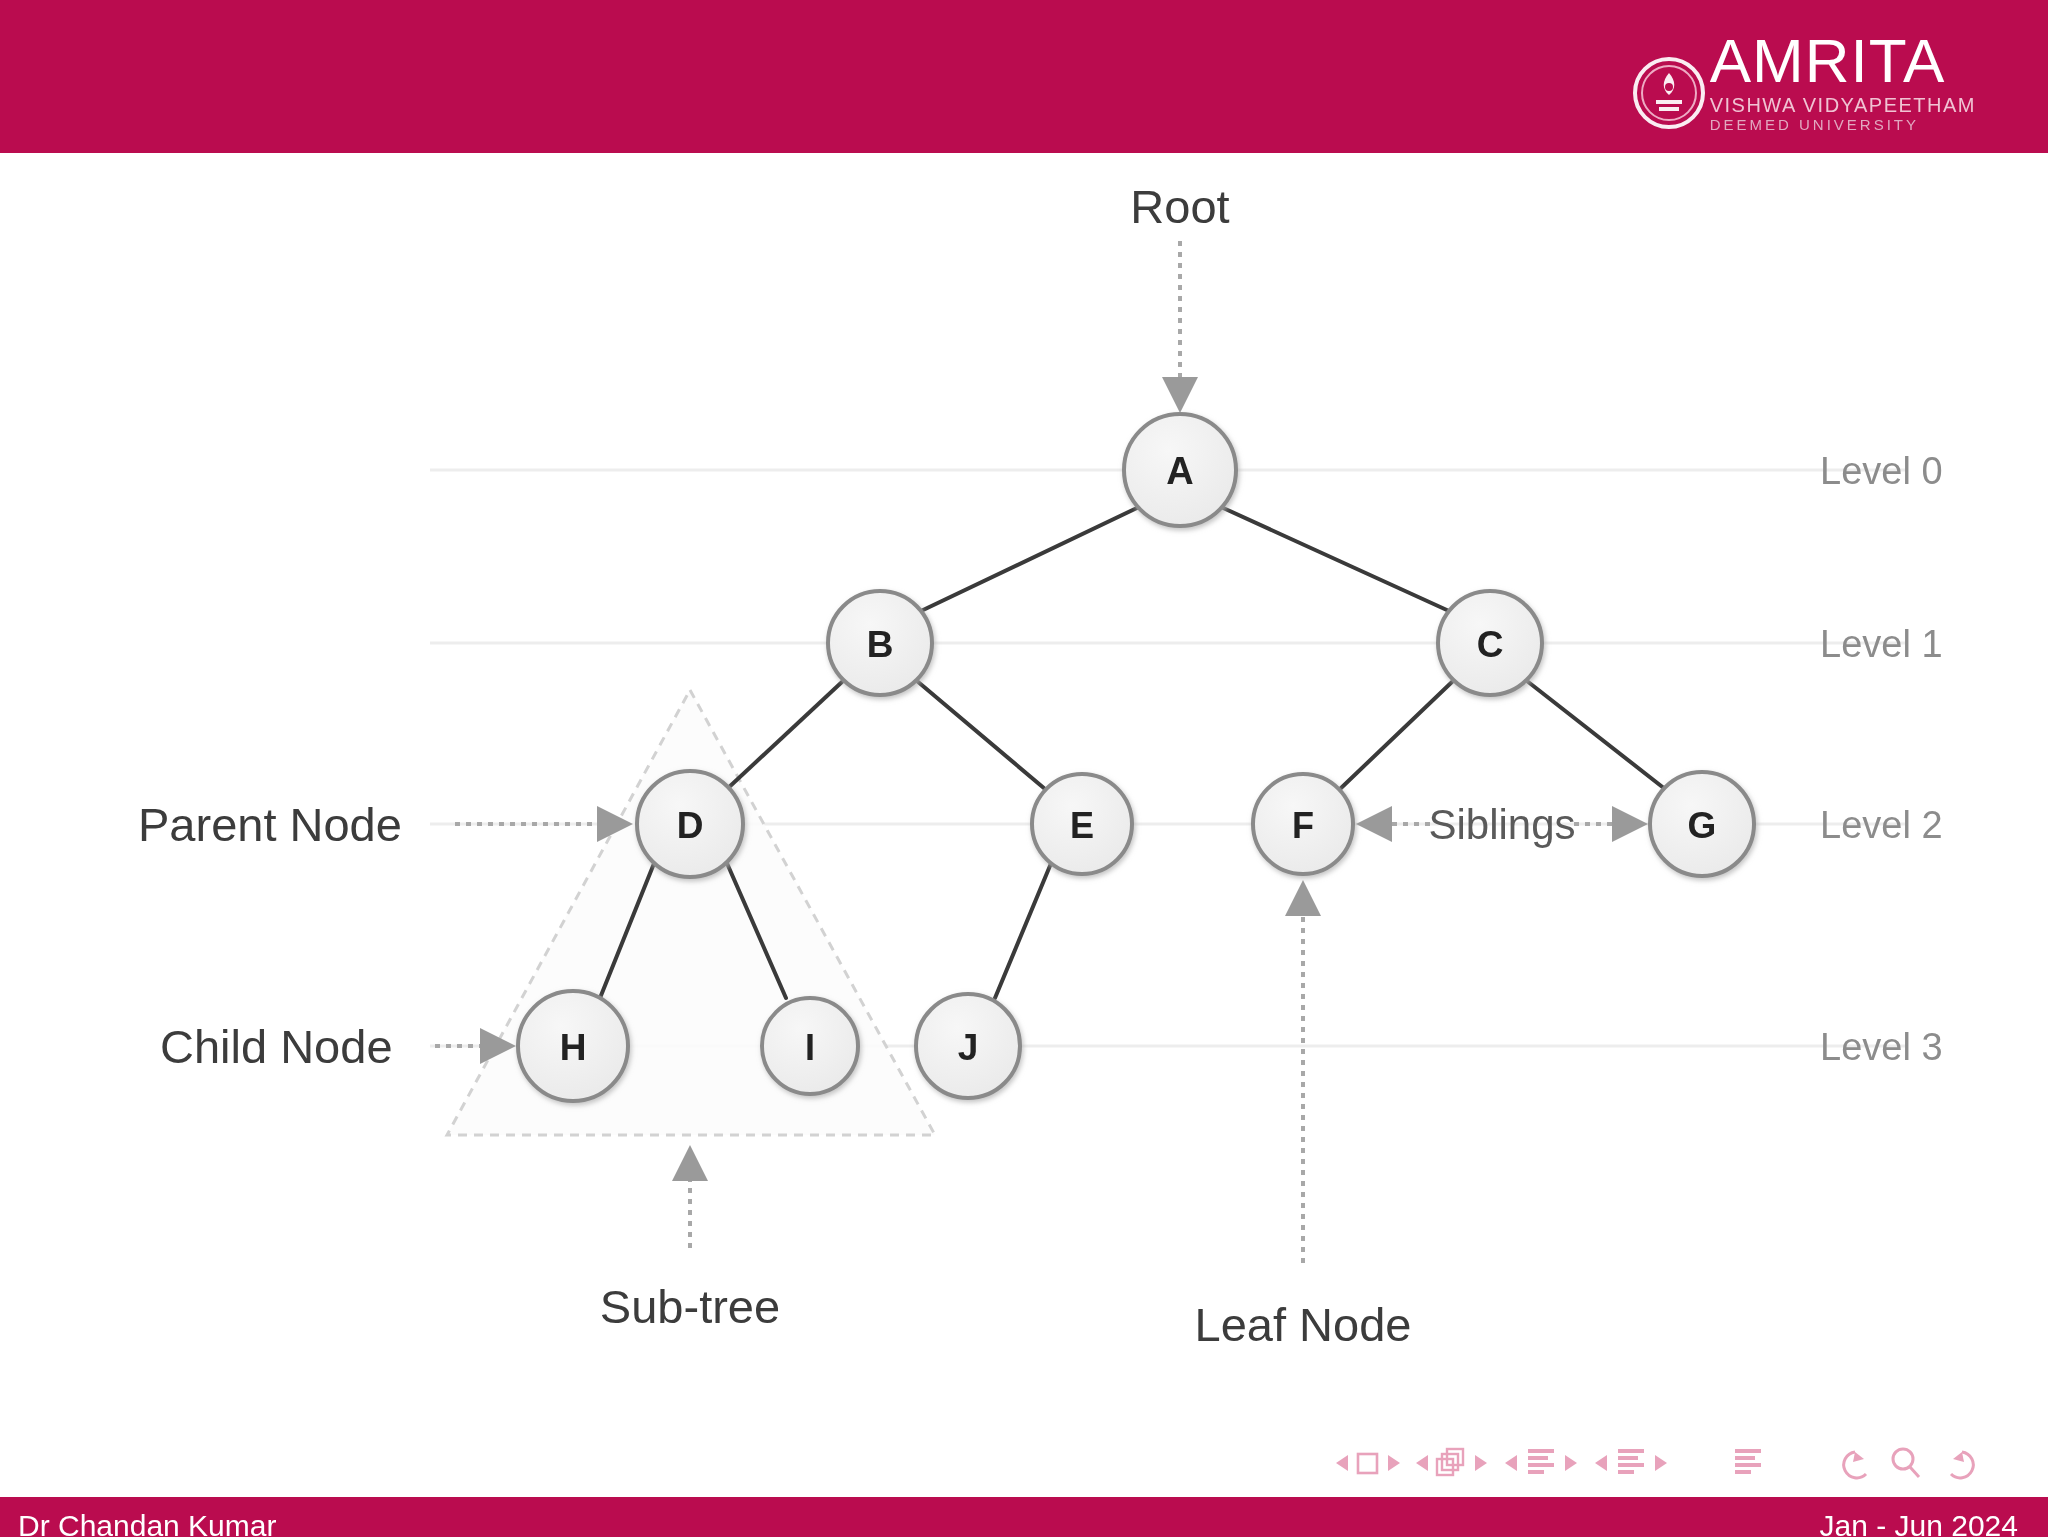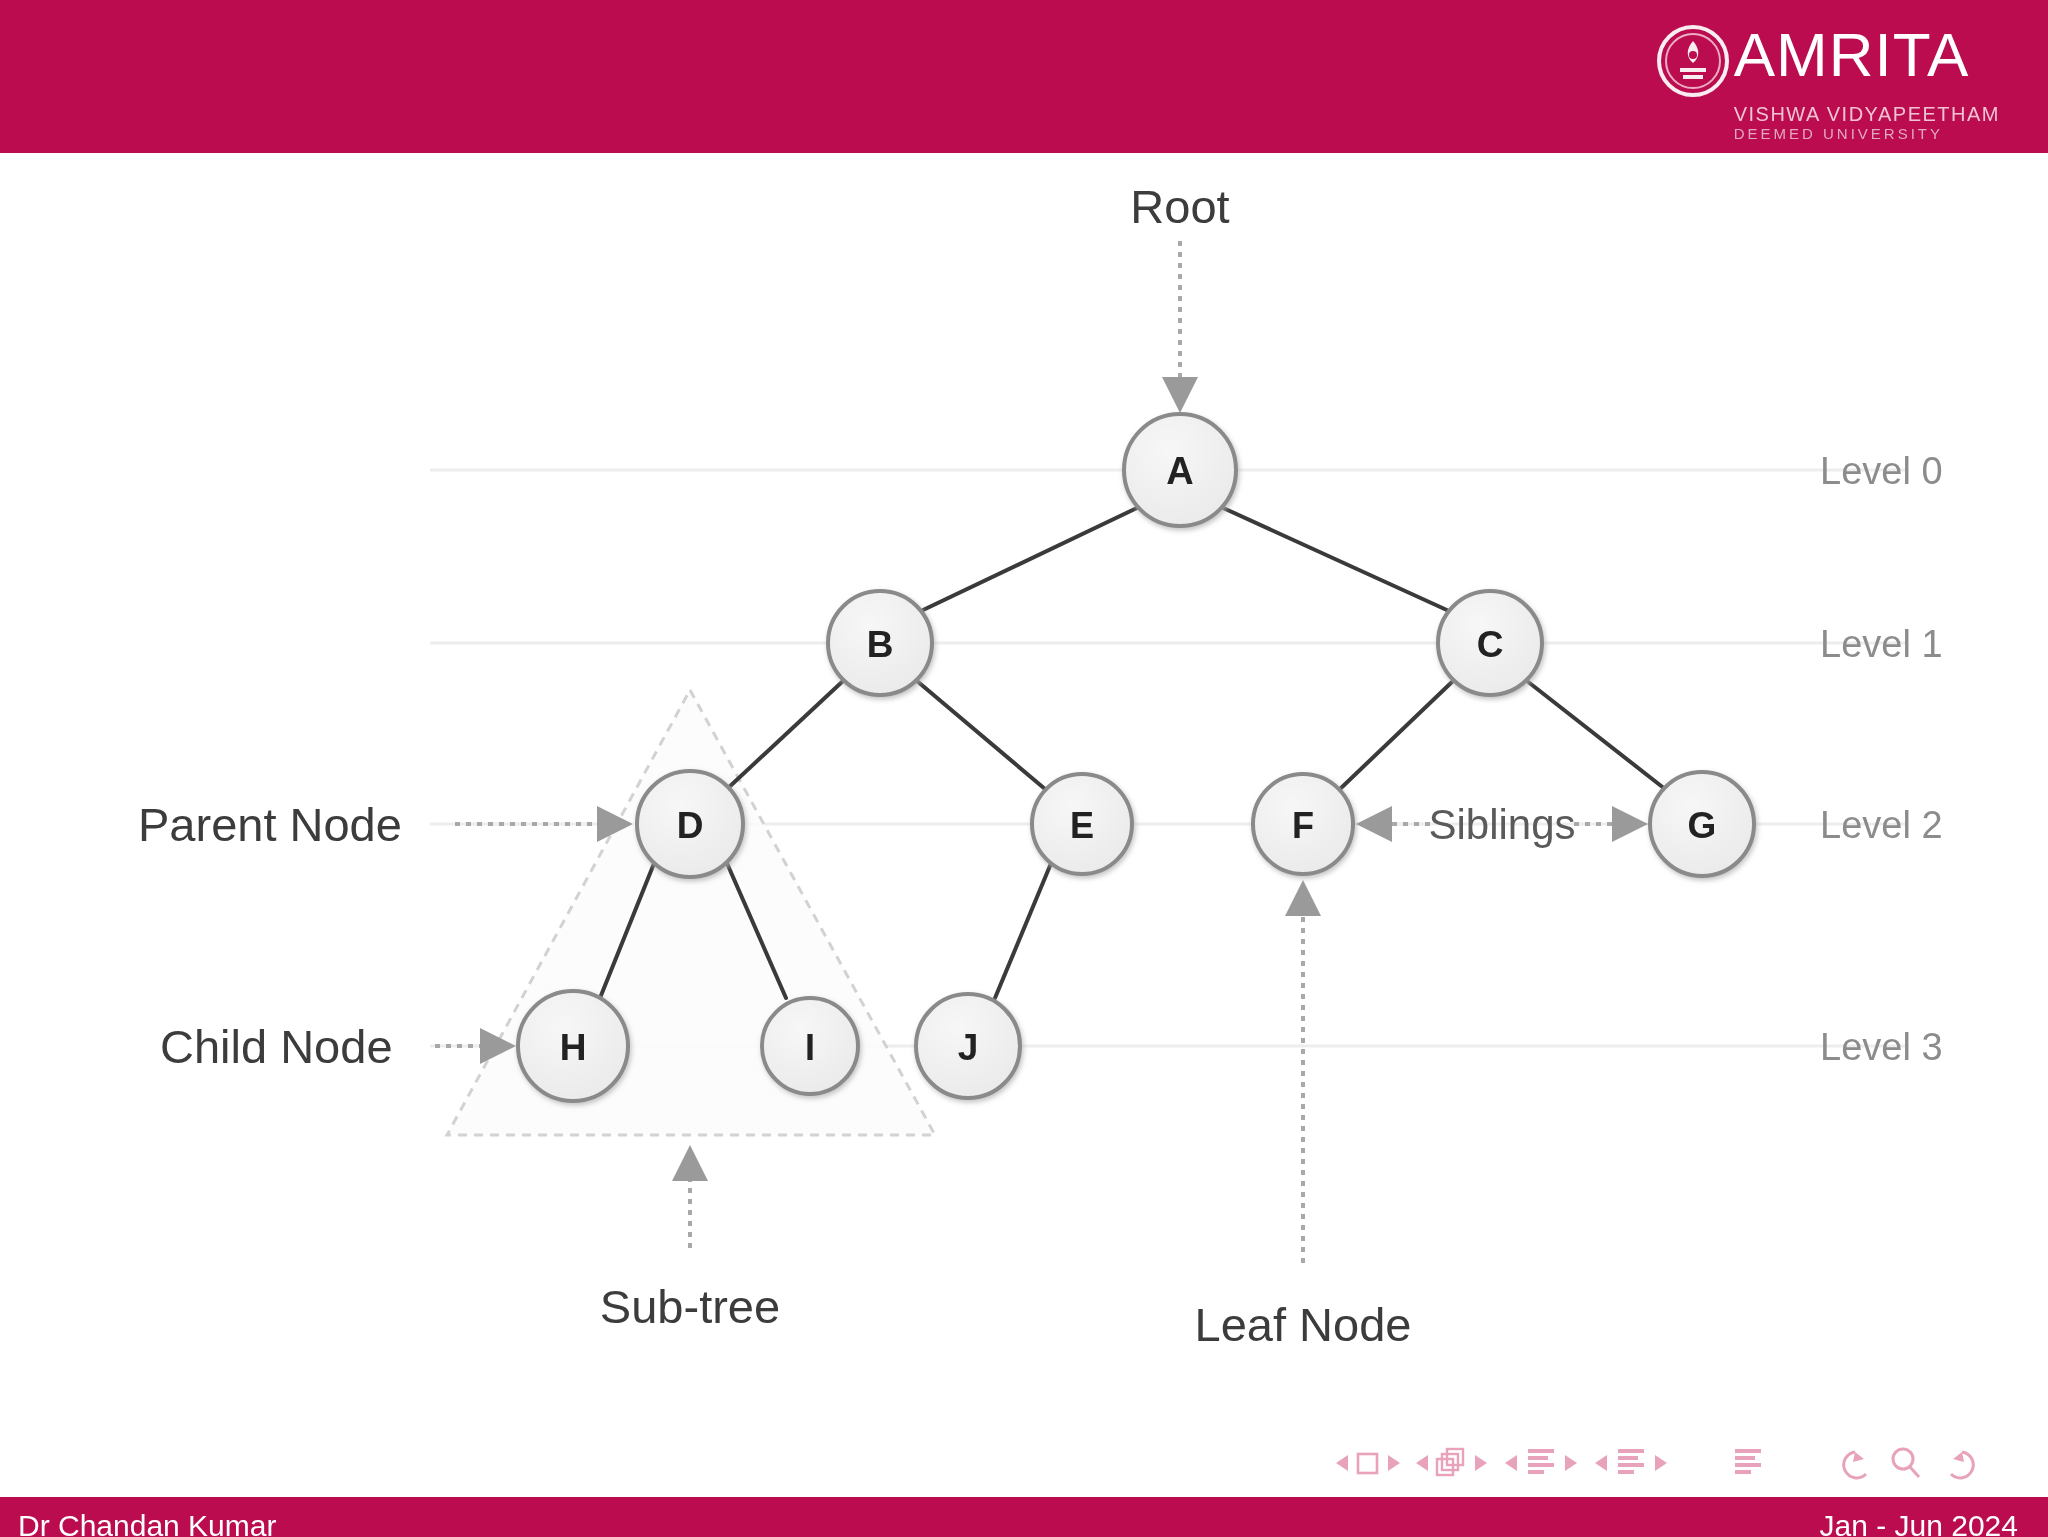--- a/index.html
+++ b/index.html
@@ -32,26 +32,26 @@
     top: 28px;
     font-size: 78px;
     line-height: 96px;
     color: #ffffff;
     font-weight: 400;
     letter-spacing: -0.5px;
     white-space: nowrap;
   }
   .logo-wrap {
     position: absolute;
-    right: 48px;
+    right: 72px;
     top: 24px;
     width: 370px;
     height: 106px;
     display: flex;
-    align-items: flex-start;
+    align-items: flex-end;
     justify-content: flex-end;
   }
   .logo-mark {
     width: 74px;
     height: 74px;
     margin-right: 4px;
     flex: 0 0 auto;
     position: relative;
     opacity: 0.93;
   }
@@ -66,21 +66,21 @@
     line-height: 62px;
     color: #ffffff;
     letter-spacing: 1px;
     font-weight: 400;
   }
   .logo-sub {
     font-size: 20px;
     line-height: 22px;
     color: #f0c3d3;
     letter-spacing: 1.5px;
-    margin-top: 17px;
+    margin-top: 2px;
     white-space: nowrap;
   }
   .logo-sub2 {
     font-size: 15px;
     line-height: 11px;
     color: #e2a8c0;
     letter-spacing: 3px;
     margin-top: 3px;
     white-space: nowrap;
   }

